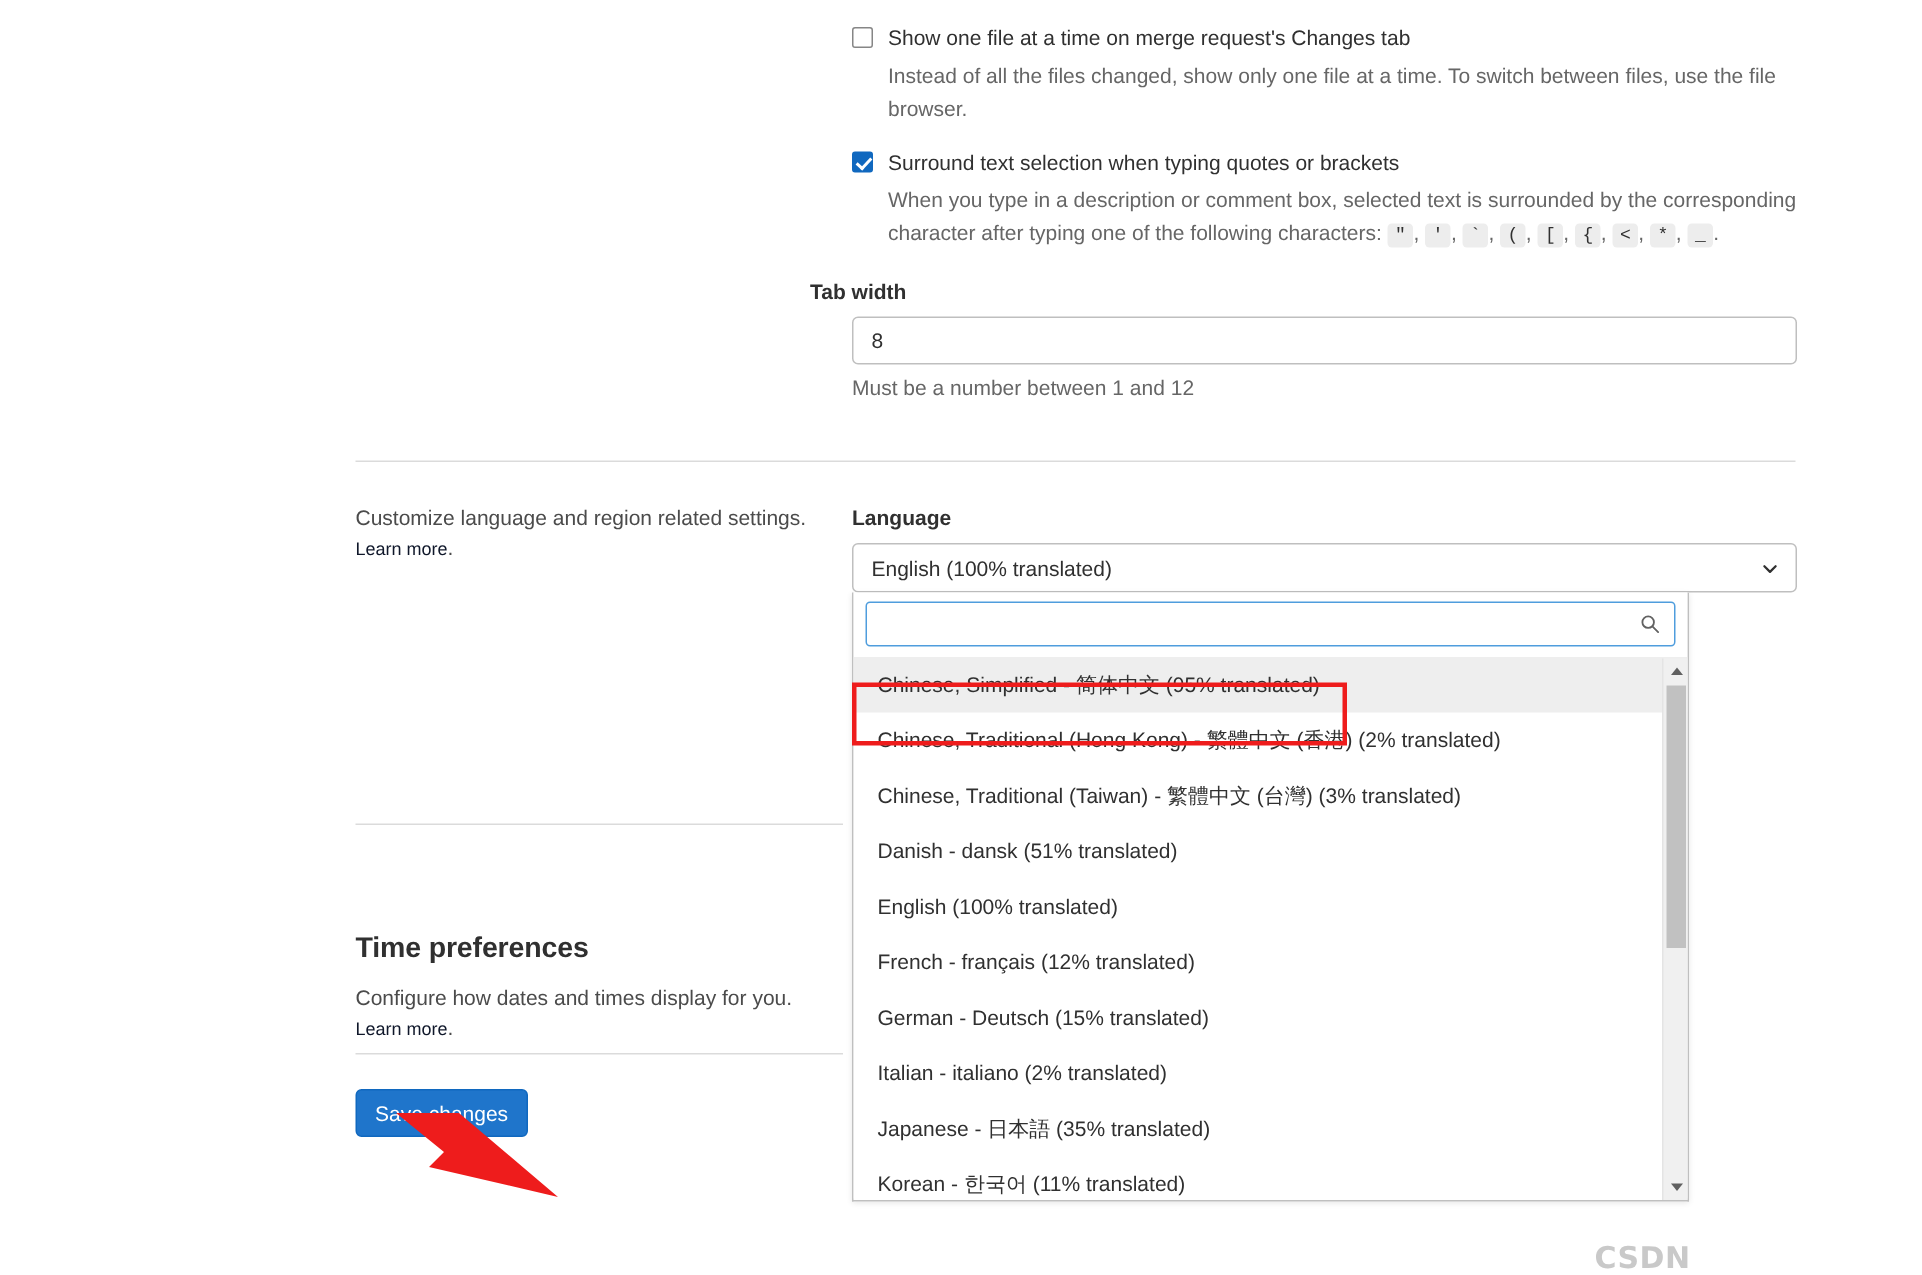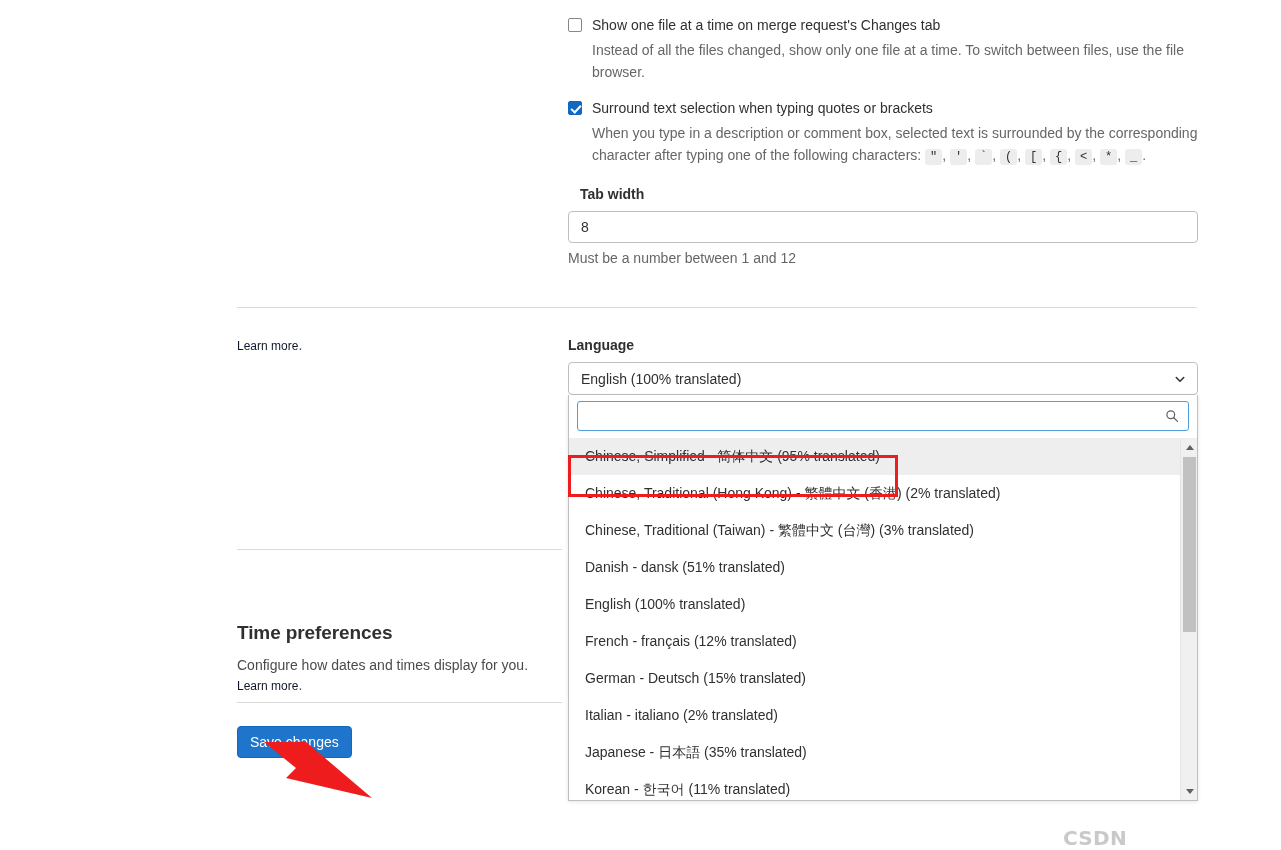--- a/index.html
+++ b/index.html
@@ -134,21 +134,21 @@
   }
   .select-box .caret {
     position: absolute;
     right: 11px; top: 50%;
     transform: translateY(-50%);
     width: 12px; height: 12px;
   }
 
   .dd-panel {
     position: absolute;
-    width: 630px;
+    width: 558px;
     background: #ffffff;
     border: 1px solid #bfbfbf;
     border-top: none;
     box-shadow: 0 1px 4px rgba(0,0,0,0.10);
     overflow: hidden;
   }
   .dd-search-wrap {
     padding: 6px 8px 7px 8px;
     background: #fff;
   }
@@ -271,27 +271,28 @@
 
   <div class="chk-row" style="left:568px; top:98px; width:640px;">
     <span class="chk-box checked"></span>
     <span class="chk-label">Surround text selection when typing quotes or brackets</span>
     <span class="chk-help" style="max-width:630px;">
       <span>When you type in a description or comment box, selected text is surrounded by the corresponding character after typing one of the following characters:</span>
       <span id="kbd-keys"> <kbd>"</kbd>, <kbd>'</kbd>, <kbd>`</kbd>, <kbd>(</kbd>, <kbd>[</kbd>, <kbd>{</kbd>, <kbd>&lt;</kbd>, <kbd>*</kbd>, <kbd>_</kbd>.</span>
     </span>
   </div>
 
-  <label class="field-label" style="position:absolute; left:580px; top:186px;">Tab width</label>
+  <label class="field-label" style="position:absolute; left:540px; top:186px;">Tab width</label>
   <input class="text-input" style="position: absolute; left: 568px; top: 211px;" value="8">
   <span class="input-help" style="position:absolute; left:568px; top:250px;">Must be a number between 1 and 12</span>
 
   <div class="divider" style="left:237px; top:307px; width:960px;"></div>
 
   <div style="position:absolute; left:237px; top:335px; width:320px;">
+    <p class="sec-desc">Customize language and region related settings.</p>
     <span class="link">Learn more</span><span class="sec-desc" style="display:inline;">.</span>
   </div>
 
   <label class="field-label" style="position:absolute; left:568px; top:337px;">Language</label>
 
   <div class="select-box" style="left:568px; top:362px;">
     <span>English (100% translated)</span>
     <svg class="caret" viewBox="0 0 16 16" fill="none" stroke="#303030" stroke-width="2">
       <path d="M3 6 L8 11 L13 6" stroke-linecap="round" stroke-linejoin="round"></path>
     </svg>

